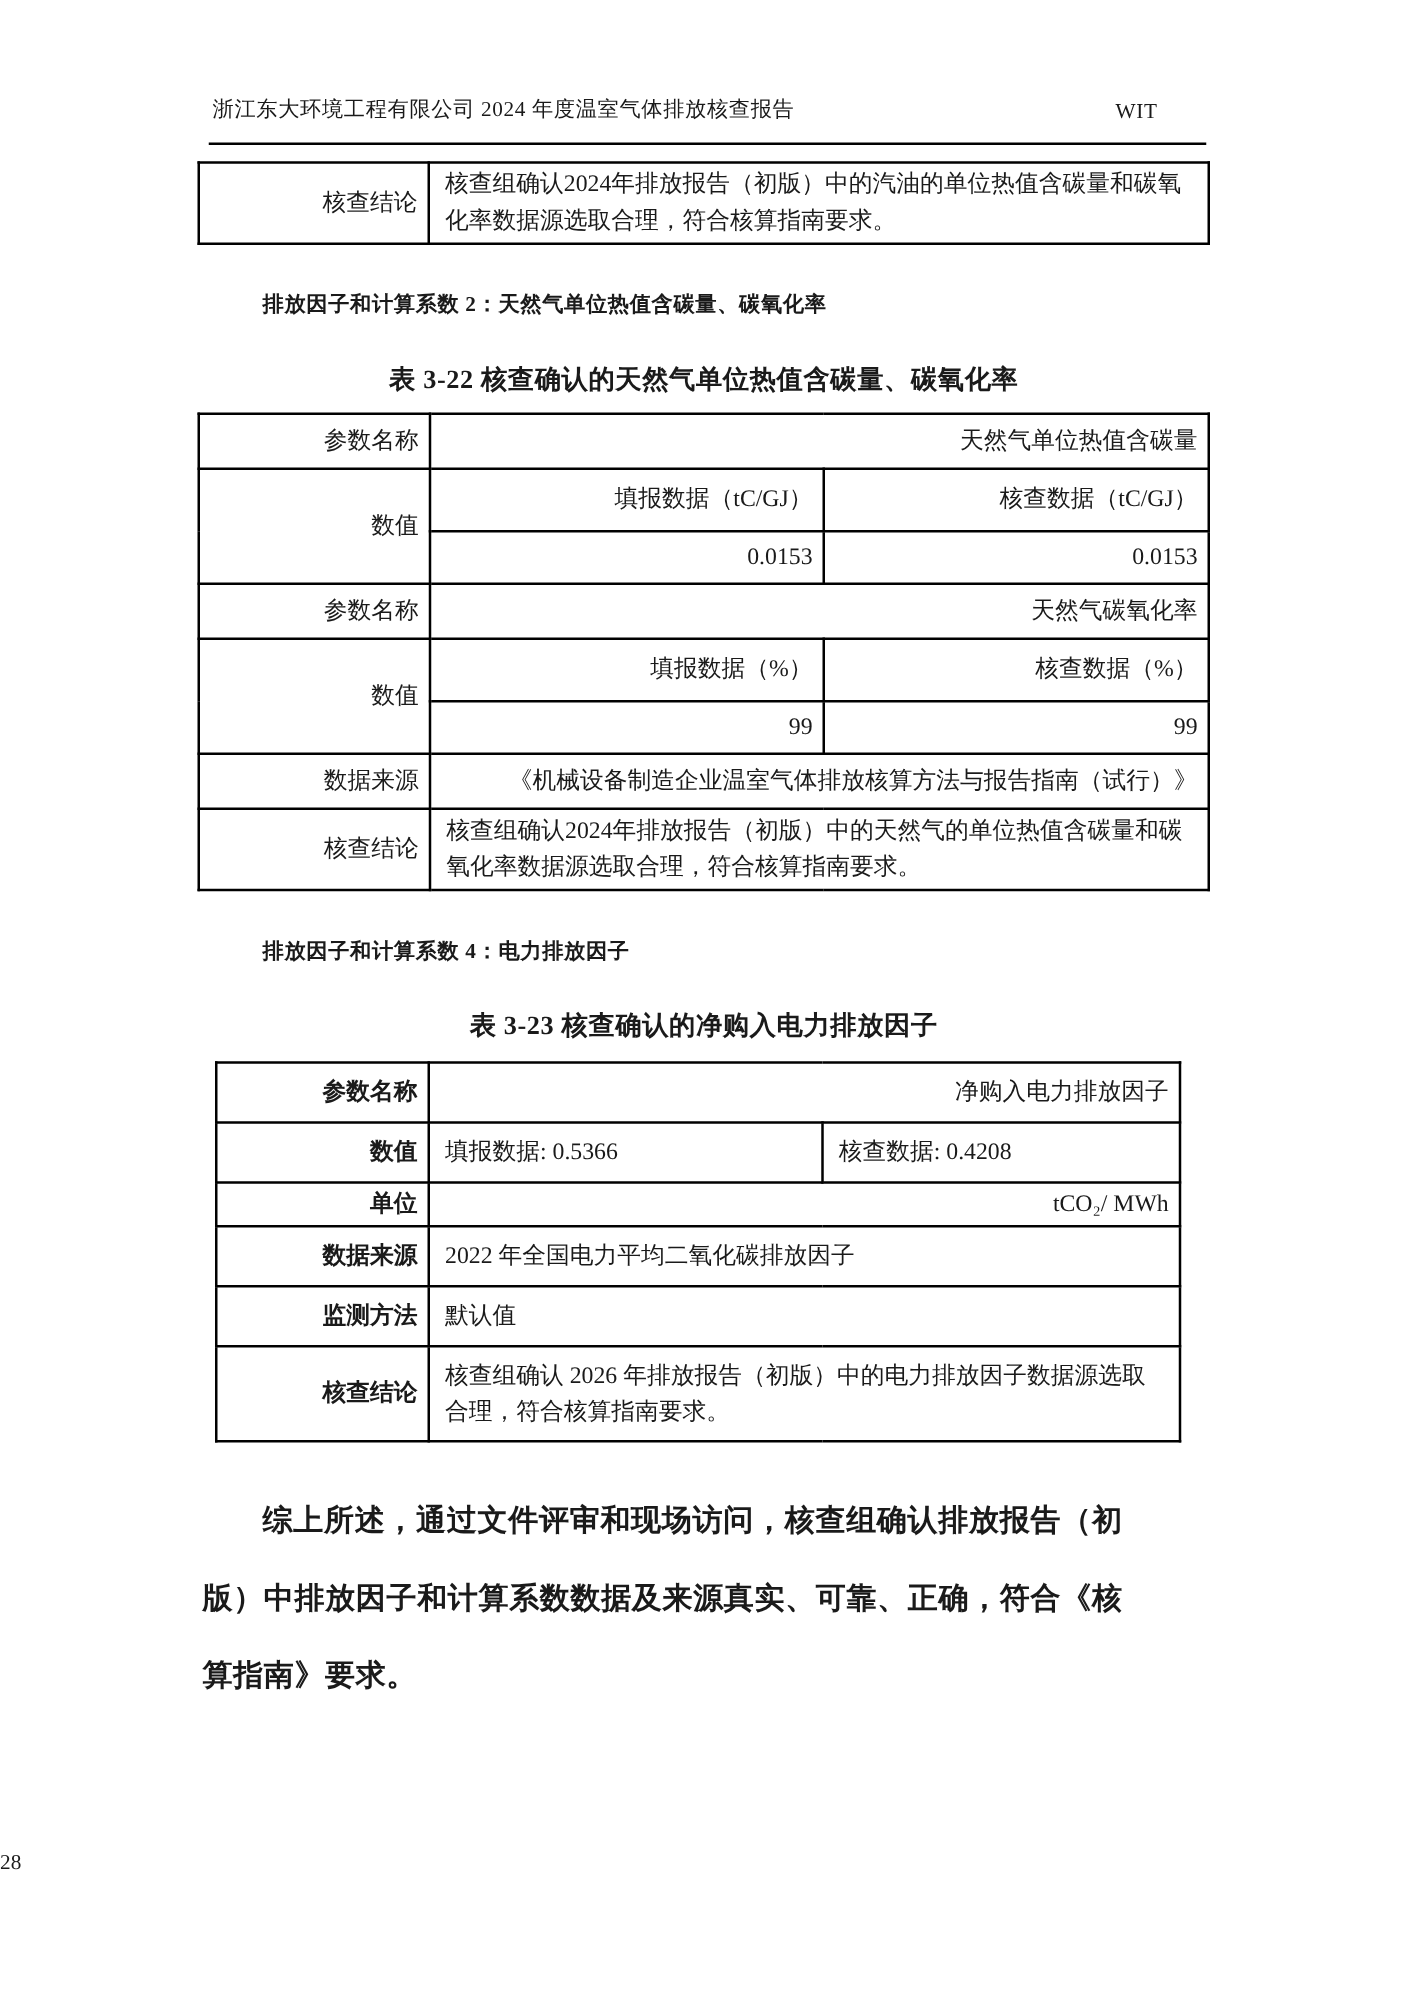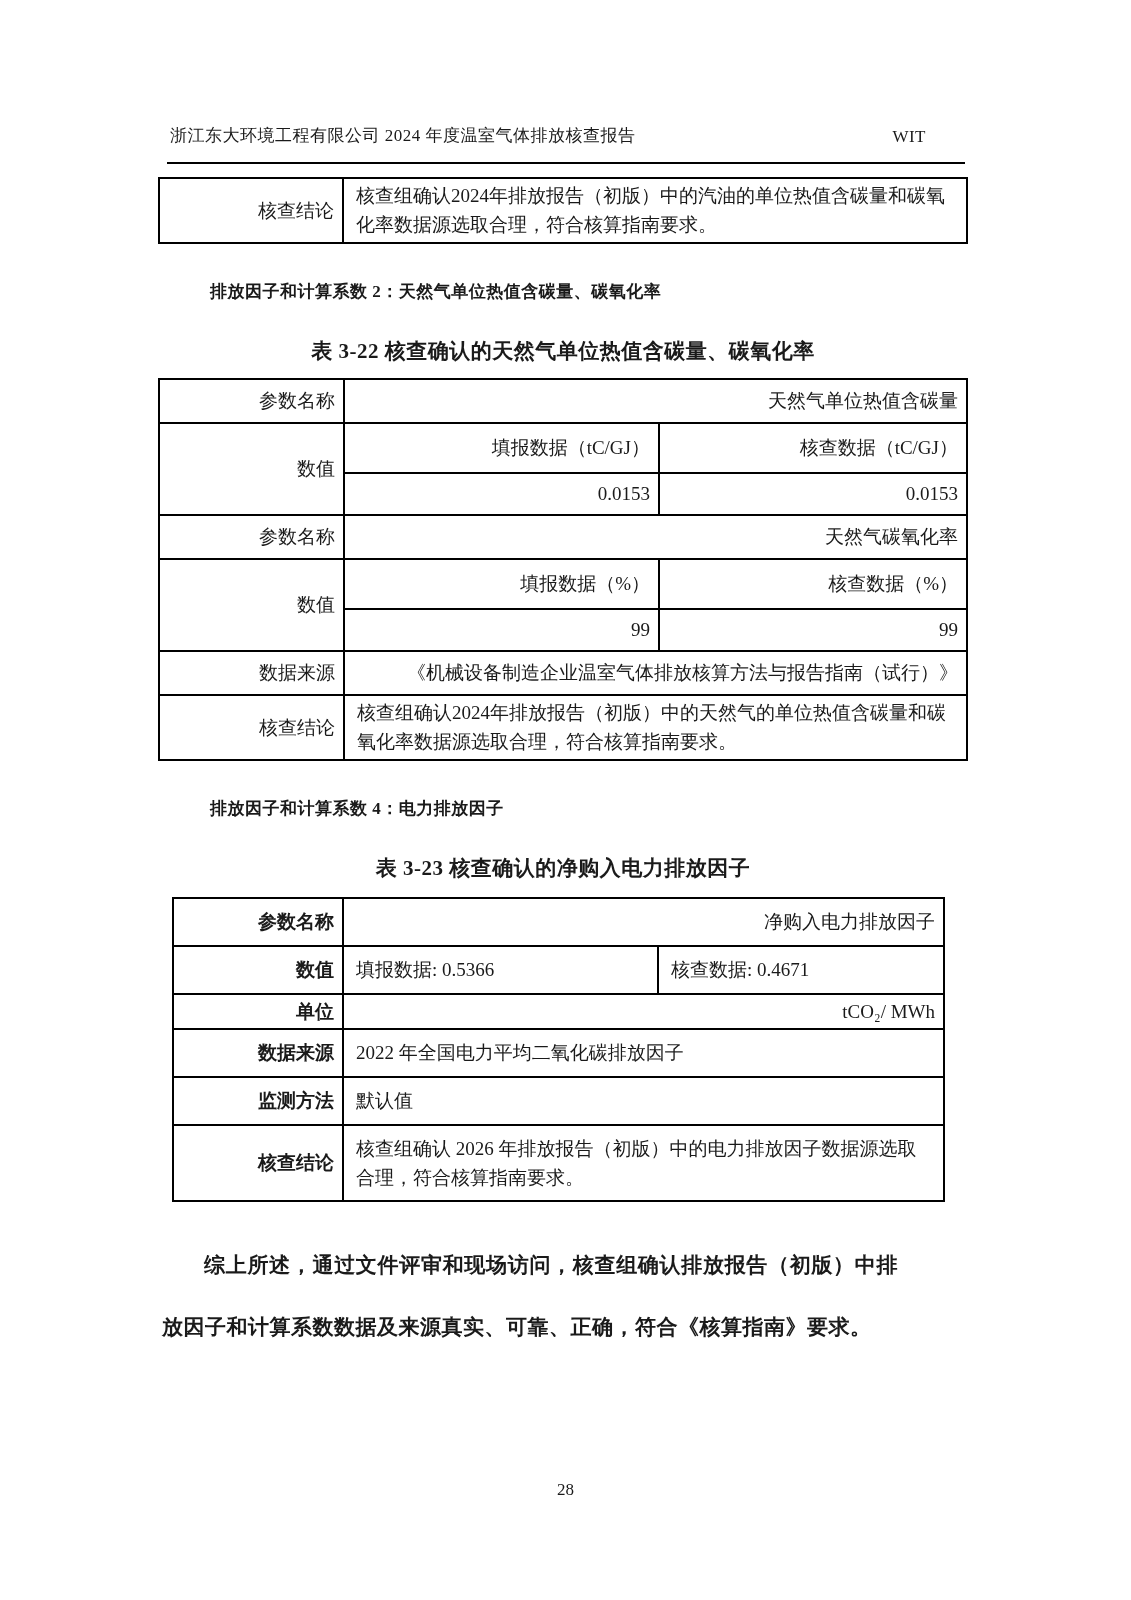--- a/index.html
+++ b/index.html
@@ -15,21 +15,20 @@
     font-family: "Liberation Serif", "DejaVu Serif", serif;
     color: #1a1a1a;
   }
   .page-header {
     display: flex;
     justify-content: space-between;
     align-items: flex-end;
     padding: 76px 205px 0 170px;
     font-size: 17px;
     letter-spacing: 0.5px;
-    margin-top: 48px;
   }
   .header-rule {
     margin: 15px 0 0 167px;
     width: 798px;
     border-top: 2.5px solid #000;
   }
   table {
     border-collapse: collapse;
     table-layout: fixed;
     font-size: 19px;
@@ -67,33 +66,33 @@
     width: 810px;
   }
   .table-323 {
     margin: 15px 0 0 172px;
     width: 773px;
   }
   .table-323 td.lab { font-weight: bold; }
   .closing-paragraph {
     margin: 32px 18px 0 162px;
     width: 736px;
-    font-size: 21px;
+    font-size: 24px;
     font-weight: bold;
     line-height: 62px;
     text-indent: 2em;
     text-align: justify;
     letter-spacing: 0.5px;
   }
   .page-number {
     position: absolute;
     top: 1480px;
     left: 0;
     width: 1131px;
-    text-align: center;
+    text-align: left;
     font-size: 17px;
   }
 </style>
 </head>
 <body>
 
 <div class="page-header">
   <span>浙江东大环境工程有限公司 2024 年度温室气体排放核查报告</span>
   <span>WIT</span>
 </div>
@@ -171,21 +170,21 @@
       <col>
     </colgroup>
   <tbody>
       <tr style="height:48px">
     <td class="lab">参数名称</td>
     <td colspan="2">净购入电力排放因子</td>
   </tr>
   <tr style="height:48px">
     <td class="lab">数值</td>
     <td class="left">填报数据:  0.5366</td>
-    <td class="left">核查数据:  0.4671</td>
+    <td class="left">核查数据:  0.4208</td>
   </tr>
   <tr style="height:34px">
     <td class="lab">单位</td>
     <td colspan="2">tCO₂/ MWh</td>
   </tr>
   <tr style="height:48px">
     <td class="lab">数据来源</td>
     <td colspan="2" class="left">2022 年全国电力平均二氧化碳排放因子</td>
   </tr>
   <tr style="height:48px">

